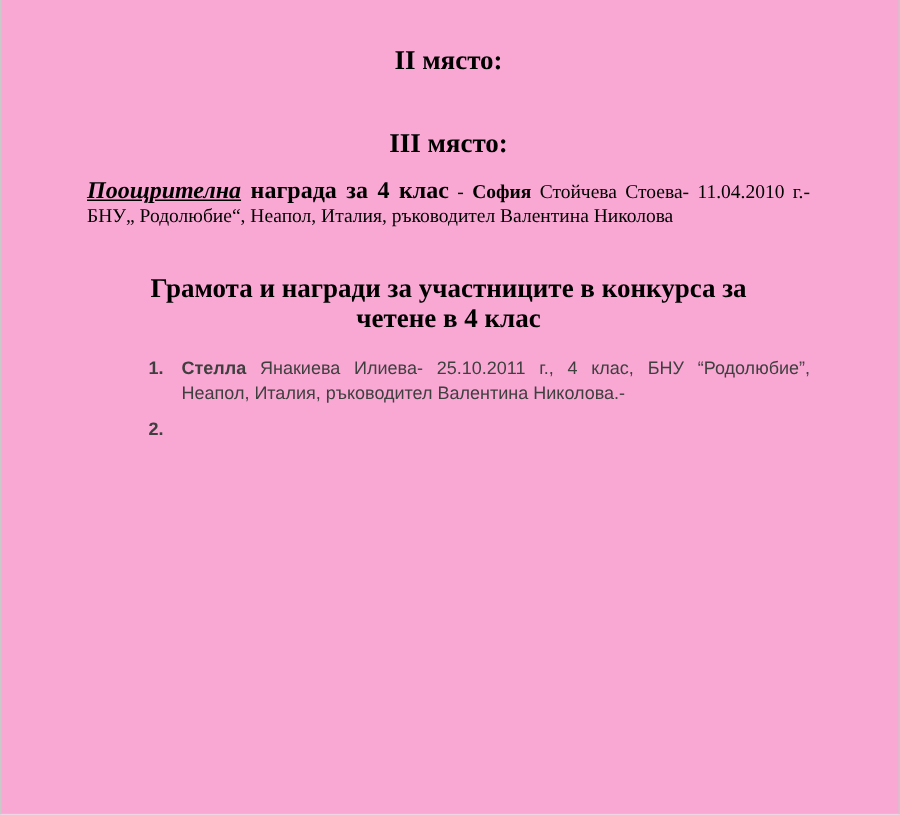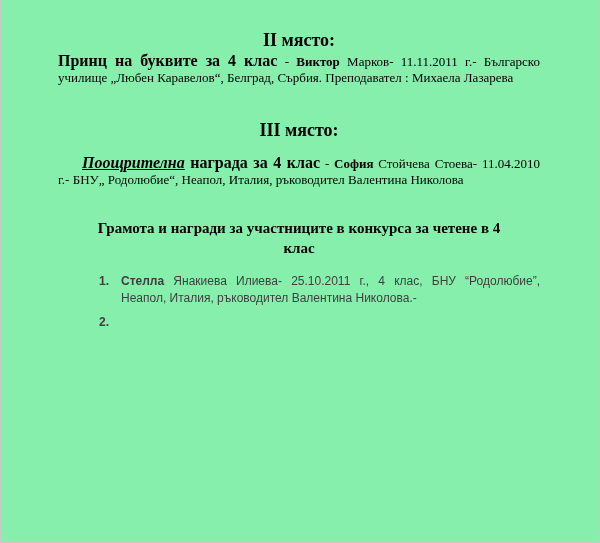--- a/index.html
+++ b/index.html
@@ -5,21 +5,21 @@
   html, body {
     margin: 0;
     padding: 0;
     background: #ffffff;
   }
   .page {
     position: relative;
     box-sizing: border-box;
     width: 600px;
     height: 543px;
-    background: #86efac;
+    background: #f9a8d4;
     border-left: 1px solid #c9c9c9;
     border-right: 1px solid #c9c9c9;
     border-bottom: 1px solid #c9c9c9;
     padding: 30px 59px 0 57px;
     overflow: hidden;
     font-family: "Liberation Serif", serif;
     color: #000000;
   }
   .place-heading {
     margin: 0;
@@ -40,28 +40,27 @@
   .entry.spaced { margin-top: 14px; }
   .entry .lead {
     font-size: 16px;
     font-weight: bold;
   }
   .entry .lead-underlined {
     font-size: 16px;
     font-weight: bold;
     font-style: italic;
     text-decoration: underline;
-    margin-left: 24px;
   }
   .entry .person-name { font-weight: bold; }
   .cert-heading {
     margin: 30px auto 0 auto;
     max-width: 432px;
     text-align: center;
-    font-size: 15px;
+    font-size: 18px;
     line-height: 20px;
     font-weight: bold;
     color: #000000;
   }
   .award-list {
     margin-top: 15px;
     padding-left: 41px;
     font-family: "Liberation Sans", sans-serif;
     font-size: 12px;
     line-height: 17px;
@@ -83,21 +82,20 @@
   }
   .list-item .person-name { font-weight: bold; margin-top: 38px; }
 </style>
 </head>
 <body>
 
 <div class="page">
 
   <h2 class="place-heading">II място:</h2>
 
-  <p class="entry"><span class="lead">Принц на буквите за 4 клас</span><span class="dash"> - </span><span class="person-name">Виктор</span><span class="details"> Марков- 11.11.2011 г.- Българско училище „Любен Каравелов“, Белград, Сърбия. Преподавател : Михаела Лазарева</span></p>
 
 
   <h2 class="place-heading third">III място:</h2>
 
 
 
   <p class="entry spaced"><span class="lead-underlined">Поощрителна</span><span class="lead"> награда за 4 клас</span><span class="dash"> - </span><span class="person-name">София</span><span class="details"> Стойчева Стоева- 11.04.2010 г.- БНУ„ Родолюбие“, Неапол, Италия, ръководител Валентина Николова</span></p>
 
 
   <h3 class="cert-heading">Грамота и награди за участниците в конкурса за четене в 4 клас</h3>

